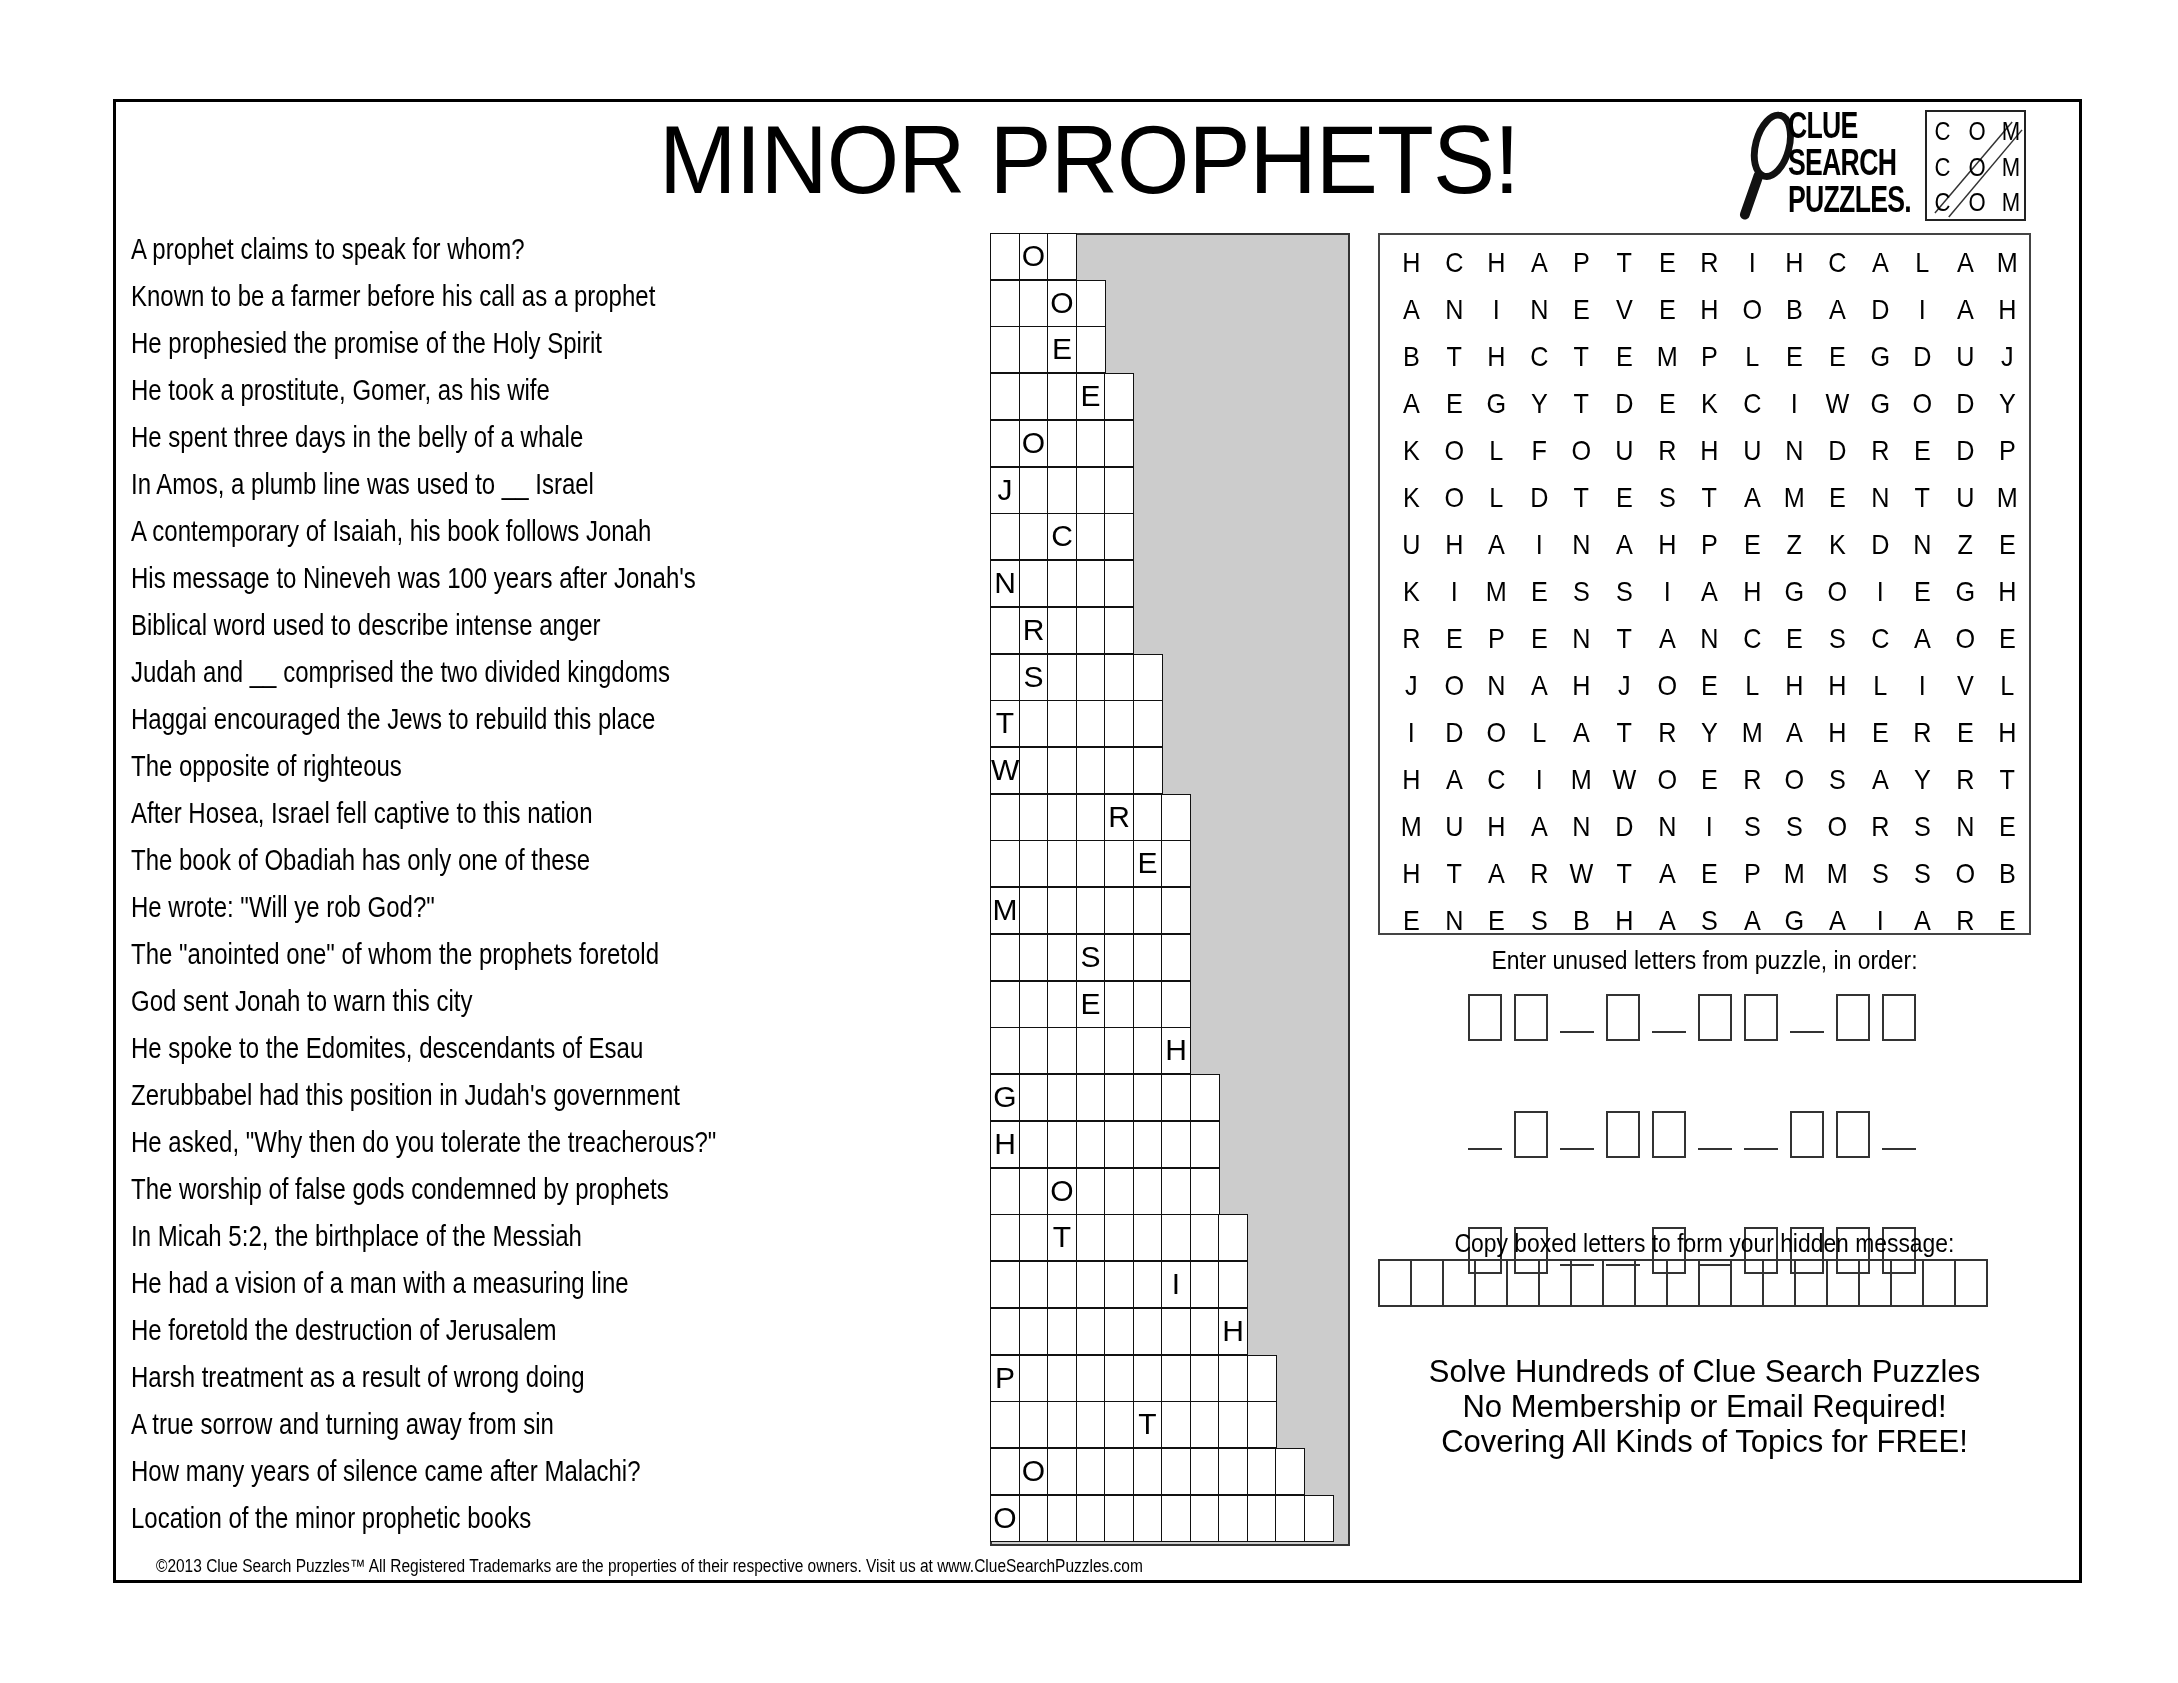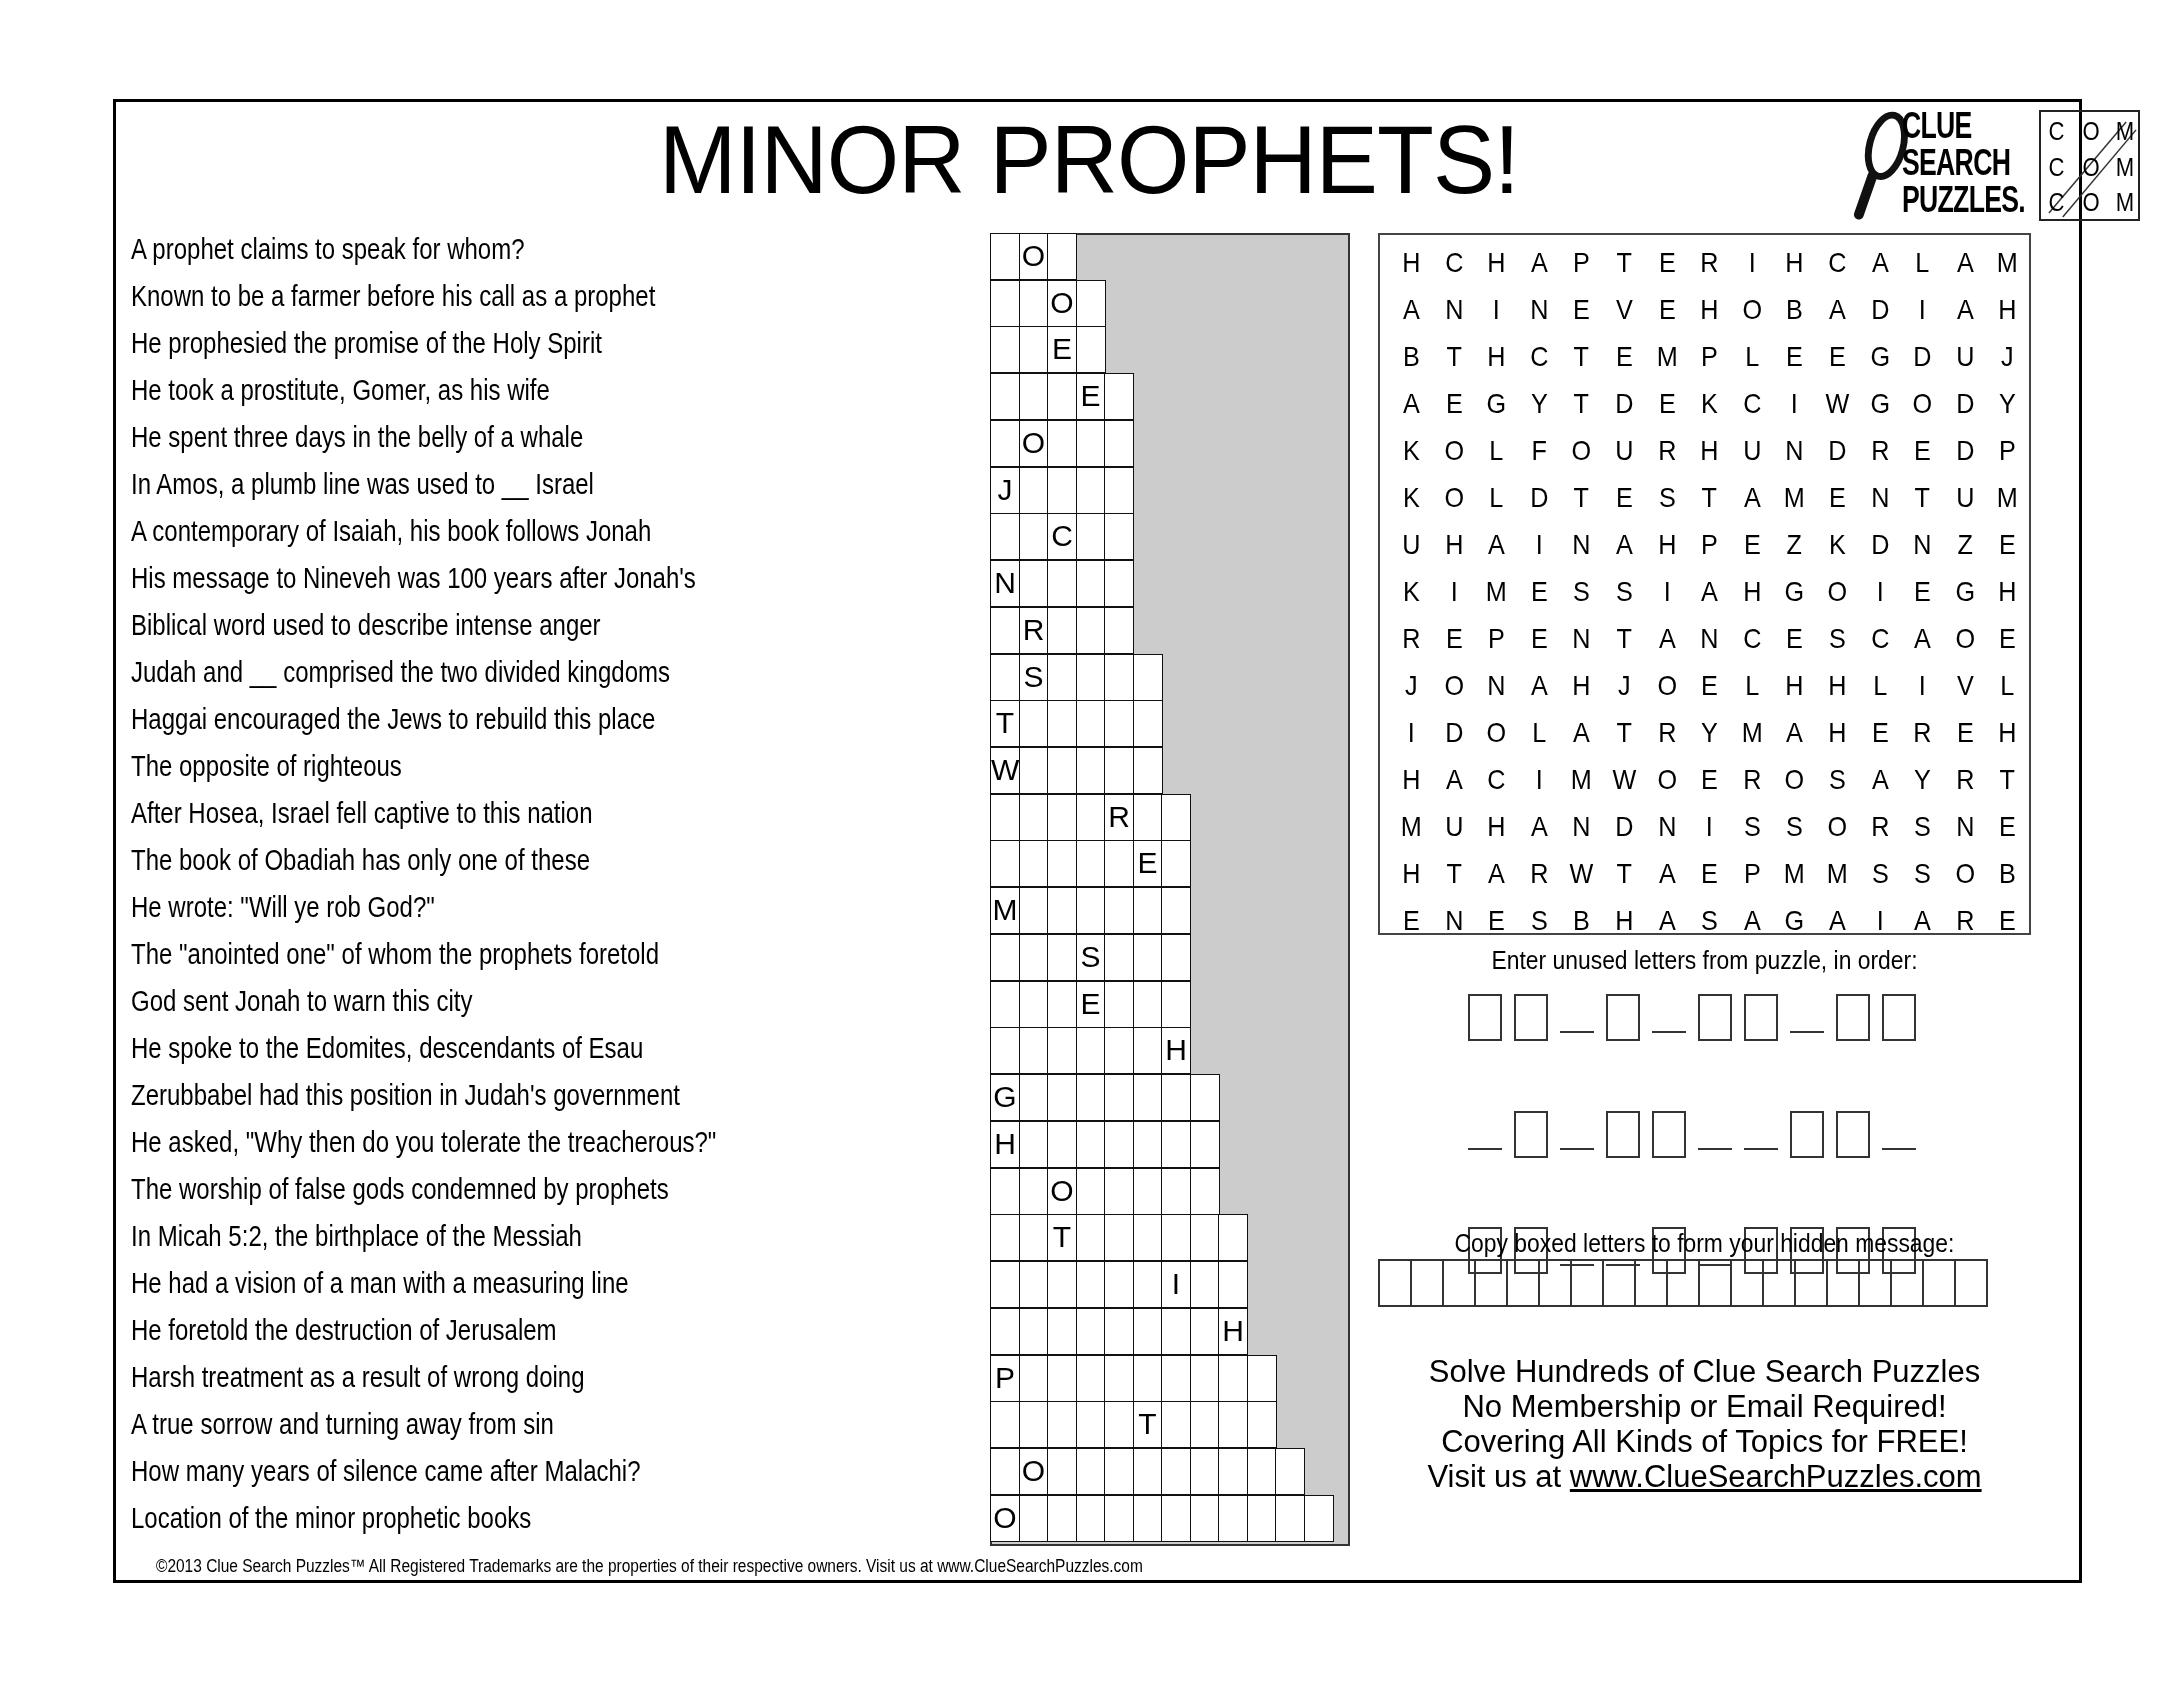--- a/index.html
+++ b/index.html
@@ -4,21 +4,21 @@
 <style>
   * { box-sizing: border-box; margin: 0; padding: 0; }
   html, body { width: 2178px; height: 1683px; background: #fff; overflow: hidden; }
   body { position: relative; font-family: "Liberation Sans", sans-serif; color: #000; }
 
   .frame { position: absolute; left: 113px; top: 99px; width: 1969px; height: 1484px; border: 3px solid #000; }
 
   .title { position: absolute; left: 0; width: 2178px; top: 111px; text-align: center; font-size: 97px; font-weight: normal; letter-spacing: -1px; line-height: 1; transform: scaleX(0.96); }
 
   
-  .logo { position: absolute; left: 1849px; top: 106px; width: 287px; height: 119px; }
+  .logo { position: absolute; left: 1735px; top: 106px; width: 287px; height: 119px; }
   .logo .glass { position: absolute; left: 0; top: 4px; width: 59px; height: 111px; }
   .logo .words { position: absolute; left: 53px; top: 2px; font-family: "Liberation Sans", sans-serif; font-weight: bold; line-height: 36px; font-size: 37px; letter-spacing: -1px; transform: scaleX(0.72); transform-origin: left top; white-space: nowrap; }
   .logo .words div { height: 37px; }
   .logo .com { position: absolute; left: 190px; top: 4px; width: 101px; height: 111px; border: 2px solid #222; }
   .logo .com span { position: absolute; font-size: 26px; line-height: 1; transform: scaleX(0.85); }
   .logo .com svg { position: absolute; left: 0; top: 0; }
 
   
   .clues { position: absolute; left: 131px; top: 234px; width: 851px; }
   .clue { height: 47px; line-height: 30px; font-size: 30px; white-space: nowrap; transform: scaleX(0.80); transform-origin: left top; }
@@ -684,17 +684,16 @@
     <div class="msgcell"></div>
     <div class="msgcell"></div>
     <div class="msgcell"></div>
     <div class="msgcell"></div>
   </div>
 
 <div class="promo">
   <div>Solve Hundreds of Clue Search Puzzles</div>
   <div>No Membership or Email Required!</div>
   <div>Covering All Kinds of Topics for FREE!</div>
-  <div><span>Visit us at </span><a>www.ClueSearchPuzzles.com</a></div>
 </div>
 
 <div class="footer">©2013 Clue Search Puzzles™ All Registered Trademarks are the properties of their respective owners. Visit us at www.ClueSearchPuzzles.com</div>
 
 
 </body></html>

